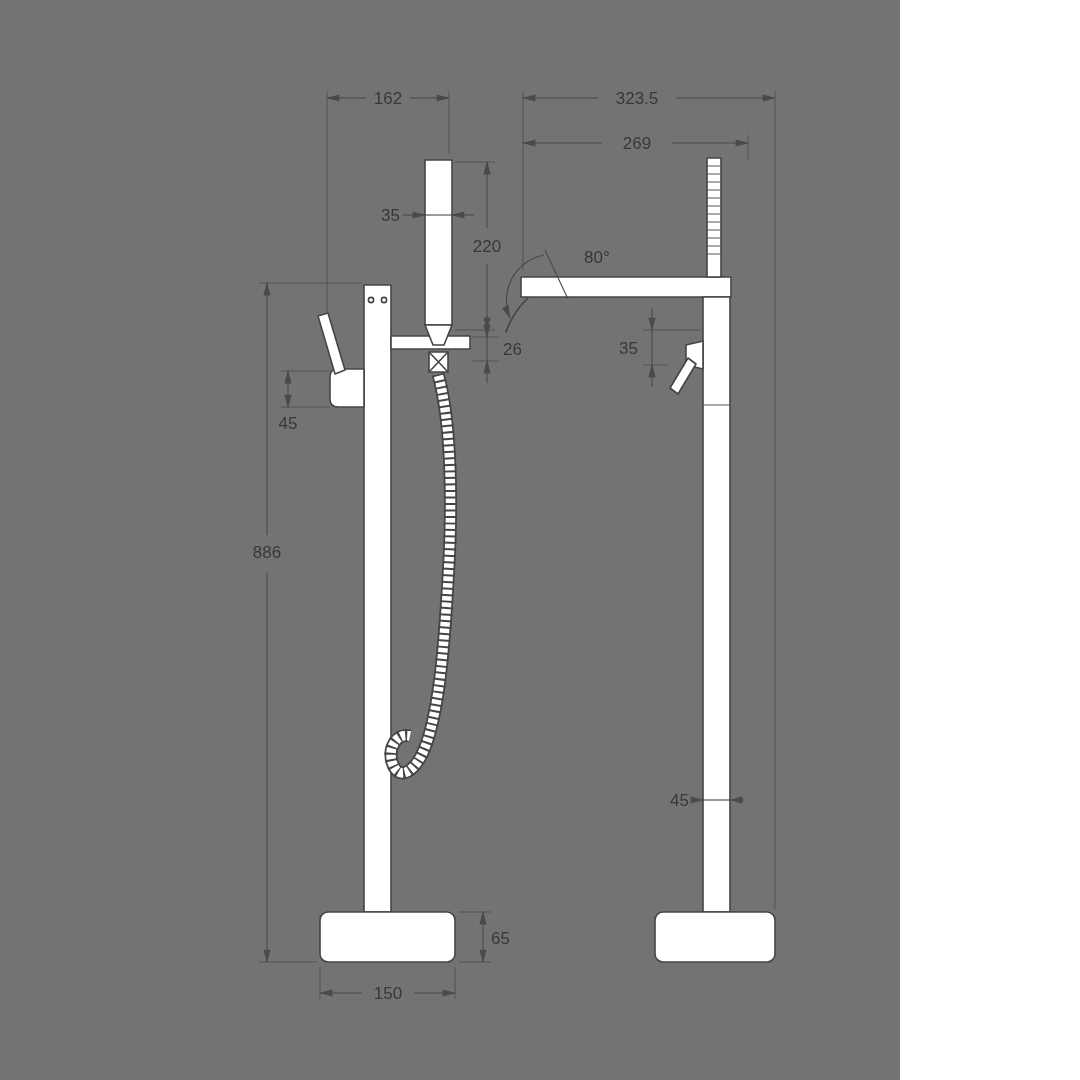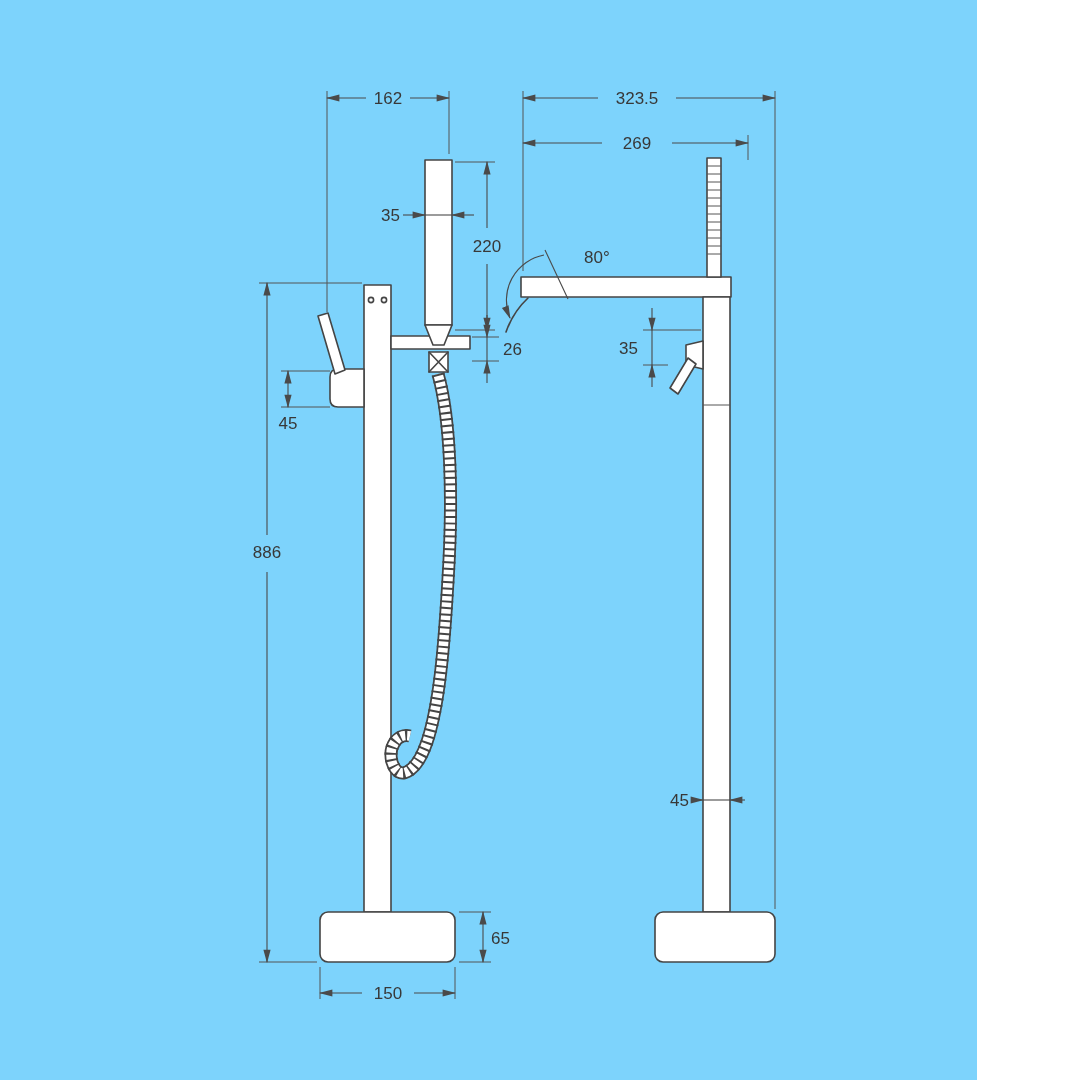--- a/index.html
+++ b/index.html
@@ -1,17 +1,17 @@
 <!DOCTYPE html>
 <html><head>
 <meta charset="utf-8">
 <style>
   html,body{margin:0;padding:0;background:#ffffff;}
   .canvas{
-    width:977px;height:1080px;position:relative;background:#7dd3fc;
+    width:900px;height:1080px;position:relative;background:#737373;
     font-family:"Liberation Sans", sans-serif;
   }
   svg{display:block;}
   text{
     font-family:"Liberation Sans", sans-serif;
     font-size:17px;
     fill:#383838;
   }
   .obj{stroke:#454545;stroke-width:1.6;fill:#ffffff;stroke-linejoin:round;}
   .objline{stroke:#454545;stroke-width:1.6;fill:none;stroke-linejoin:round;stroke-linecap:round;}

